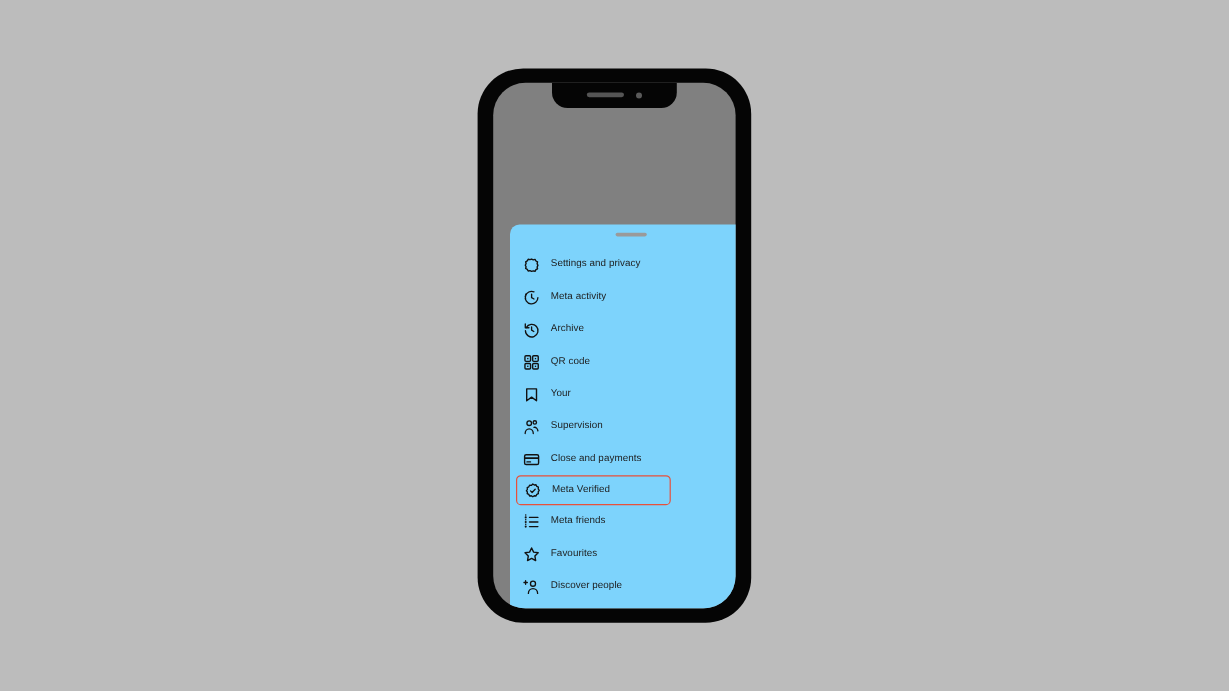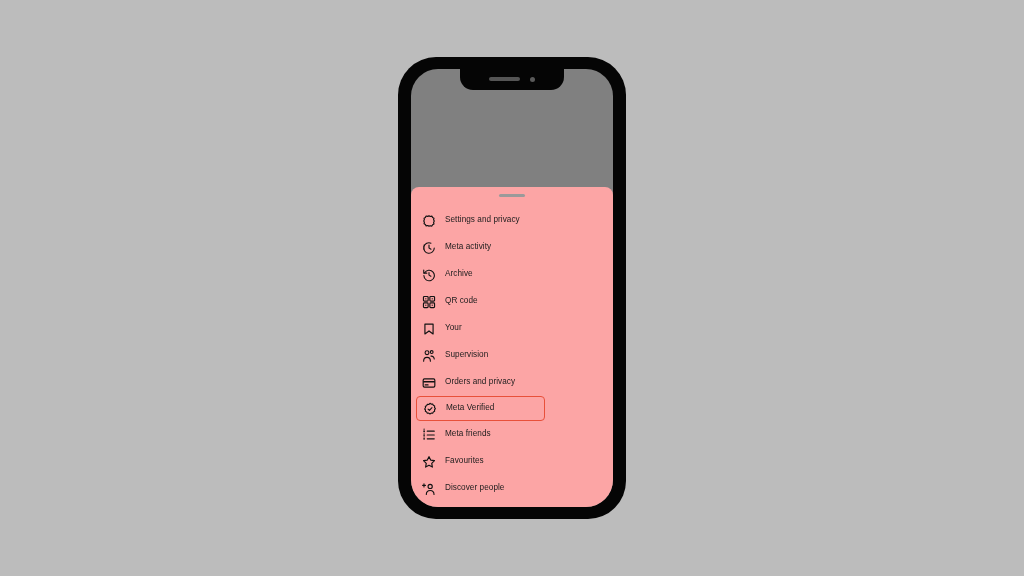--- a/index.html
+++ b/index.html
@@ -71,25 +71,25 @@
     top: 8px;
     width: 5px;
     height: 5px;
     border-radius: 50%;
     background: #5a5a5a;
   }
 
   
   .sheet {
     position: absolute;
-    left: 0;
+    left: 14px;
     bottom: 0;
     width: 202px;
     height: 320px;
-    background: #fca5a5;
+    background: #7dd3fc;
     border-top-left-radius: 8px;
     border-top-right-radius: 8px;
     box-sizing: border-box;
   }
 
   .sheet-handle-wrap {
     height: 16px;
     display: flex;
     align-items: center;
     justify-content: center;
@@ -238,21 +238,21 @@
         </div>
 
         <div class="menu-item">
           <span class="menu-icon">
             <svg viewBox="0 0 24 24" fill="none" stroke="currentColor" stroke-width="2" stroke-linejoin="round">
               <rect x="2" y="5" width="20" height="14" rx="2.2"></rect>
               <path d="M2 10h20" stroke-width="2.6"></path>
               <path d="M5.4 15.3h5" stroke-width="2" stroke-linecap="round"></path>
             </svg>
           </span>
-          <span class="menu-label">Orders and privacy</span>
+          <span class="menu-label">Close and payments</span>
         </div>
 
         <div class="menu-item is-highlighted" style="border-color: rgb(232, 80, 58);">
           <span class="menu-icon">
             <svg viewBox="0 0 24 24" fill="none" stroke="currentColor" stroke-width="1.9" stroke-linecap="round" stroke-linejoin="round">
               <path d="M12 2.2l2.1 1.5 2.5-.3 1.1 2.3 2.3 1.1-.3 2.5 1.5 2.1-1.5 2.1.3 2.5-2.3 1.1-1.1 2.3-2.5-.3-2.1 1.5-2.1-1.5-2.5.3-1.1-2.3-2.3-1.1.3-2.5L2.8 12l1.5-2.1-.3-2.5 2.3-1.1 1.1-2.3 2.5.3z"></path>
               <path d="M8.7 12.1l2.3 2.3 4.4-4.6"></path>
             </svg>
           </span>
           <span class="menu-label">Meta Verified</span>

